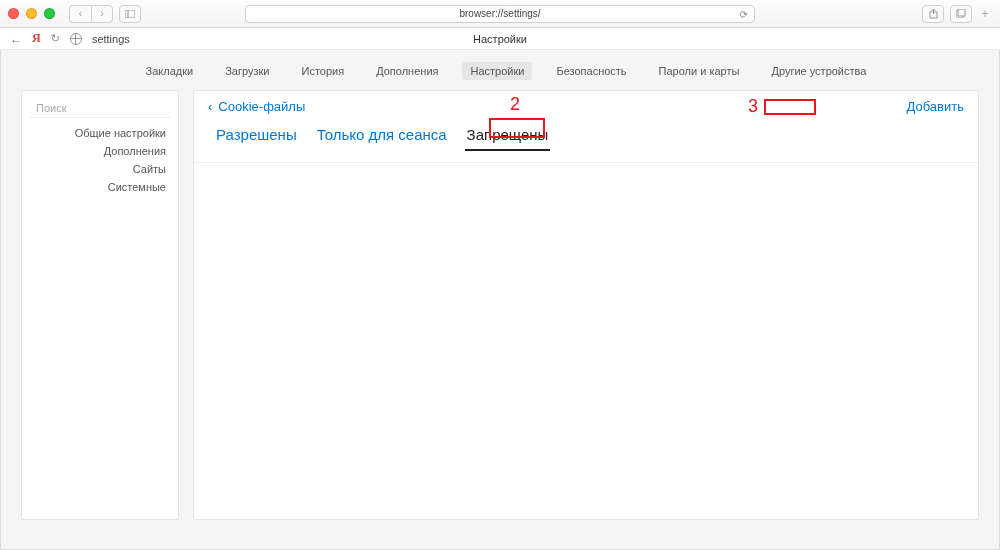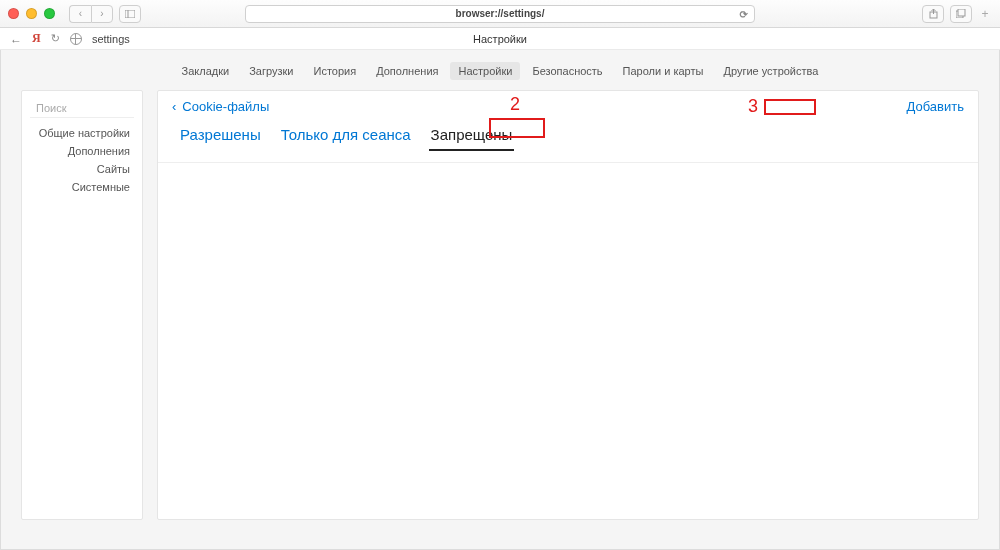--- a/index.html
+++ b/index.html
@@ -43,21 +43,20 @@
     position: absolute;
     left: 50%; top: 50%;
     transform: translate(-50%, -50%);
     width: 510px; height: 18px;
     border: 1px solid #d0d0d0;
     border-radius: 4px;
     background: #fff;
     display: flex; align-items: center; justify-content: center;
     font-size: 10px; color: #444;
     position: absolute;
-    font-weight: bold;
   }
   .addr-bar .refresh {
     position: absolute;
     right: 6px; top: 50%; transform: translateY(-50%);
     color: #888; font-size: 10px;
   }
   .right-tools {
     position: absolute;
     right: 8px; top: 50%; transform: translateY(-50%);
     display: flex; gap: 6px; align-items: center;
@@ -117,32 +116,33 @@
     display: flex;
     justify-content: center;
     gap: 4px;
     font-size: 11px;
     color: #555;
     padding-bottom: 10px;
   }
   .topnav .nav-item {
     padding: 3px 8px;
     border-radius: 3px;
+    margin-left: 12px;
   }
   .topnav .nav-item.active {
     background: #e6e6e6;
   }
 
   .content-row {
     display: flex;
     gap: 14px;
     padding: 0 20px;
   }
   .sidebar {
-    width: 122px;
+    width: 158px;
     background: #fff;
     border: 1px solid #e5e5e5;
     border-radius: 2px;
     padding: 4px 0 8px 0;
     font-size: 11px;
     color: #555;
   }
   .search-box {
     margin: 4px 8px 6px 8px;
     padding: 3px 6px;

